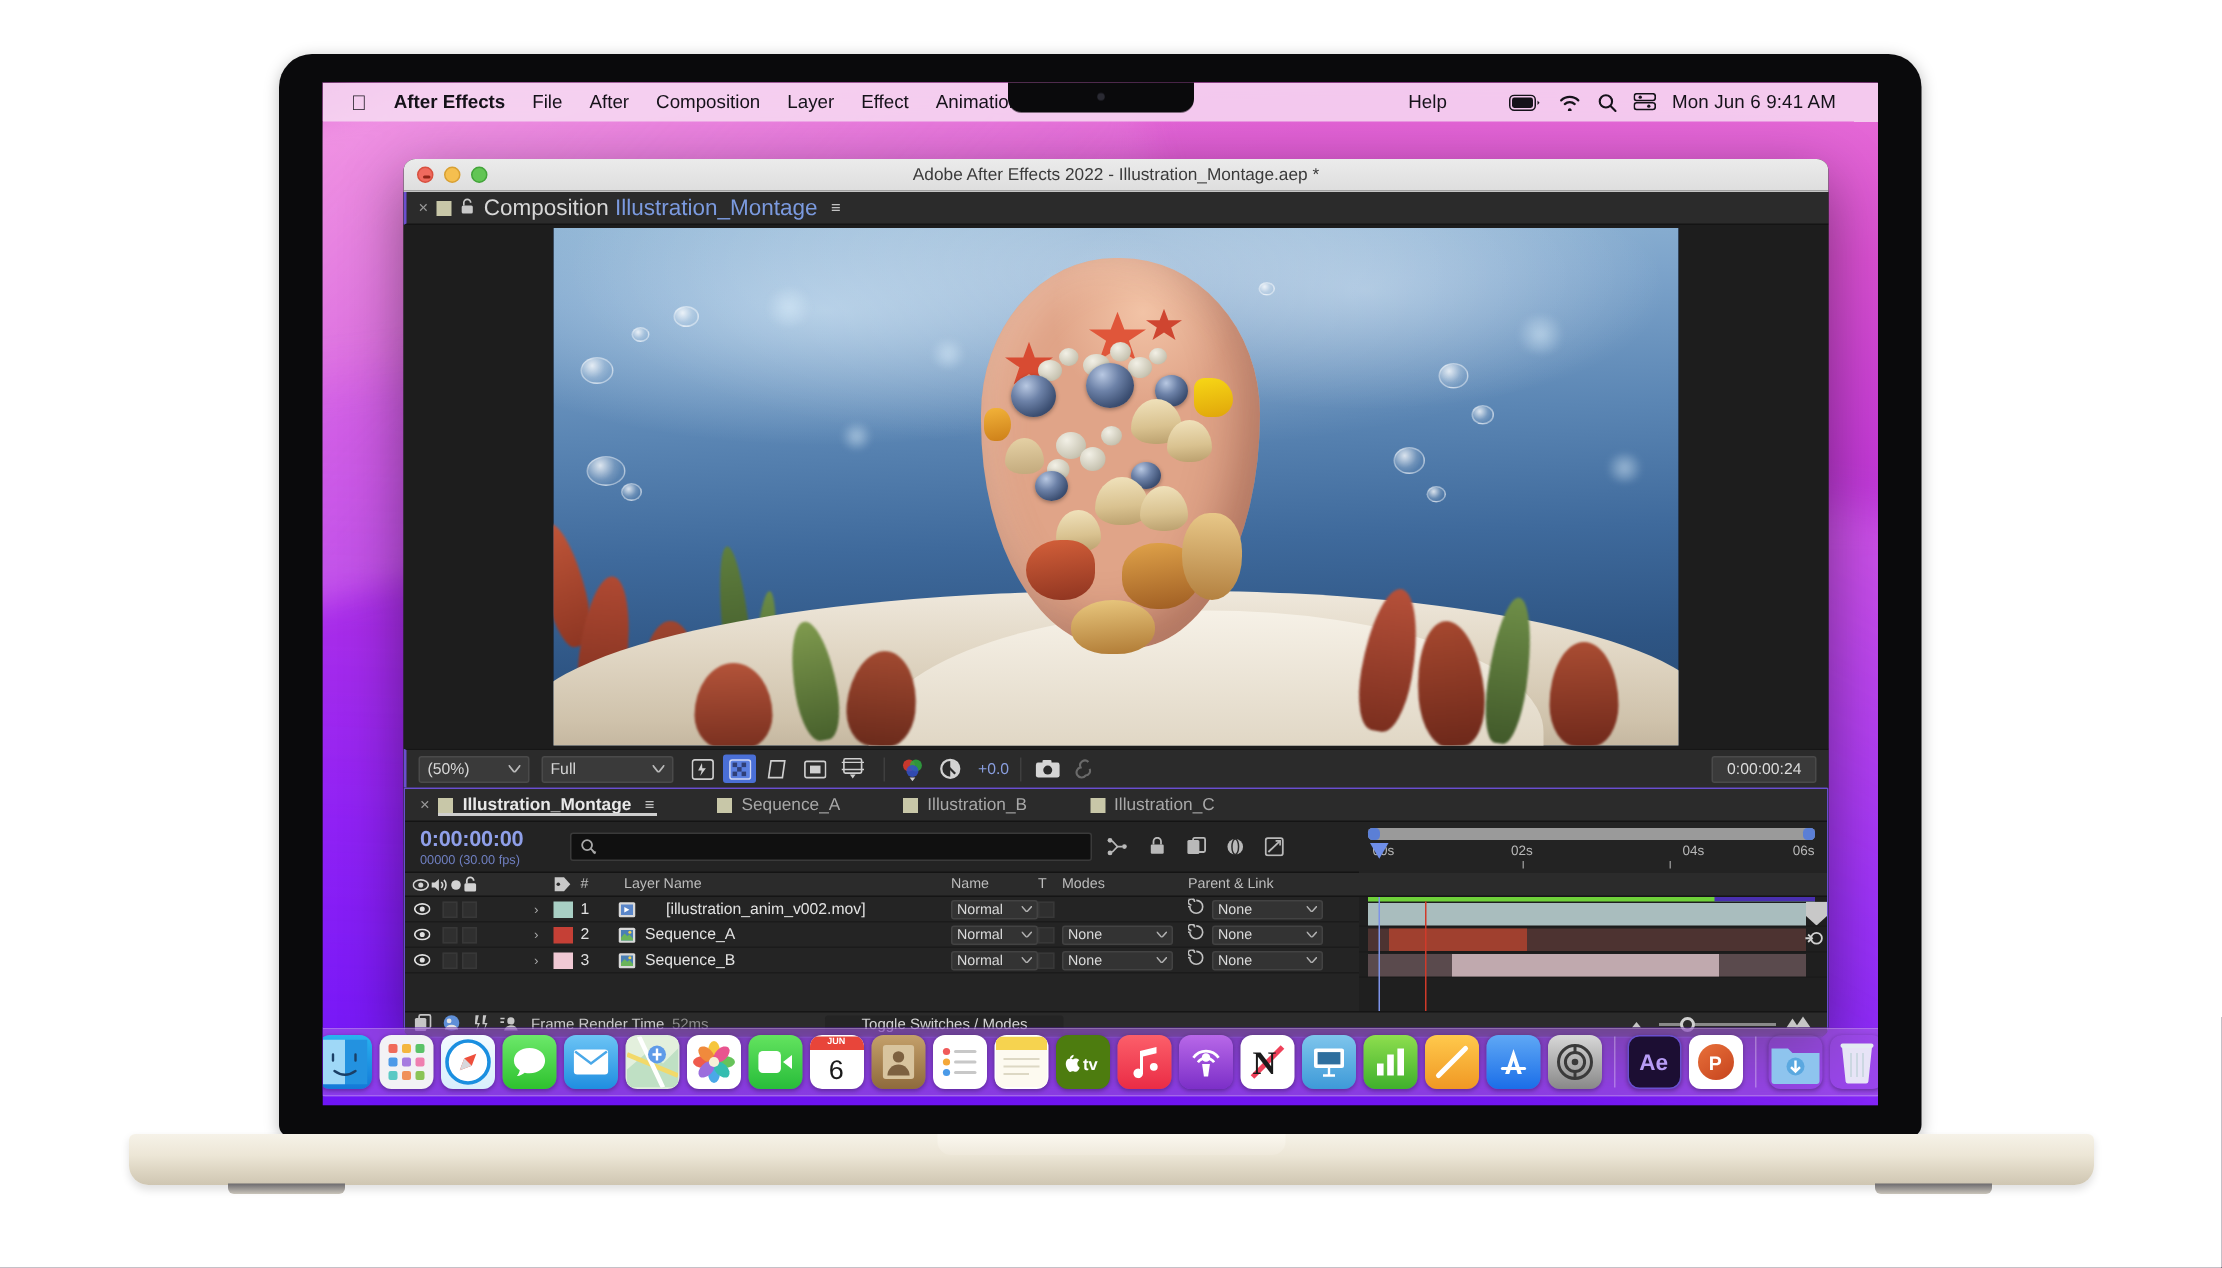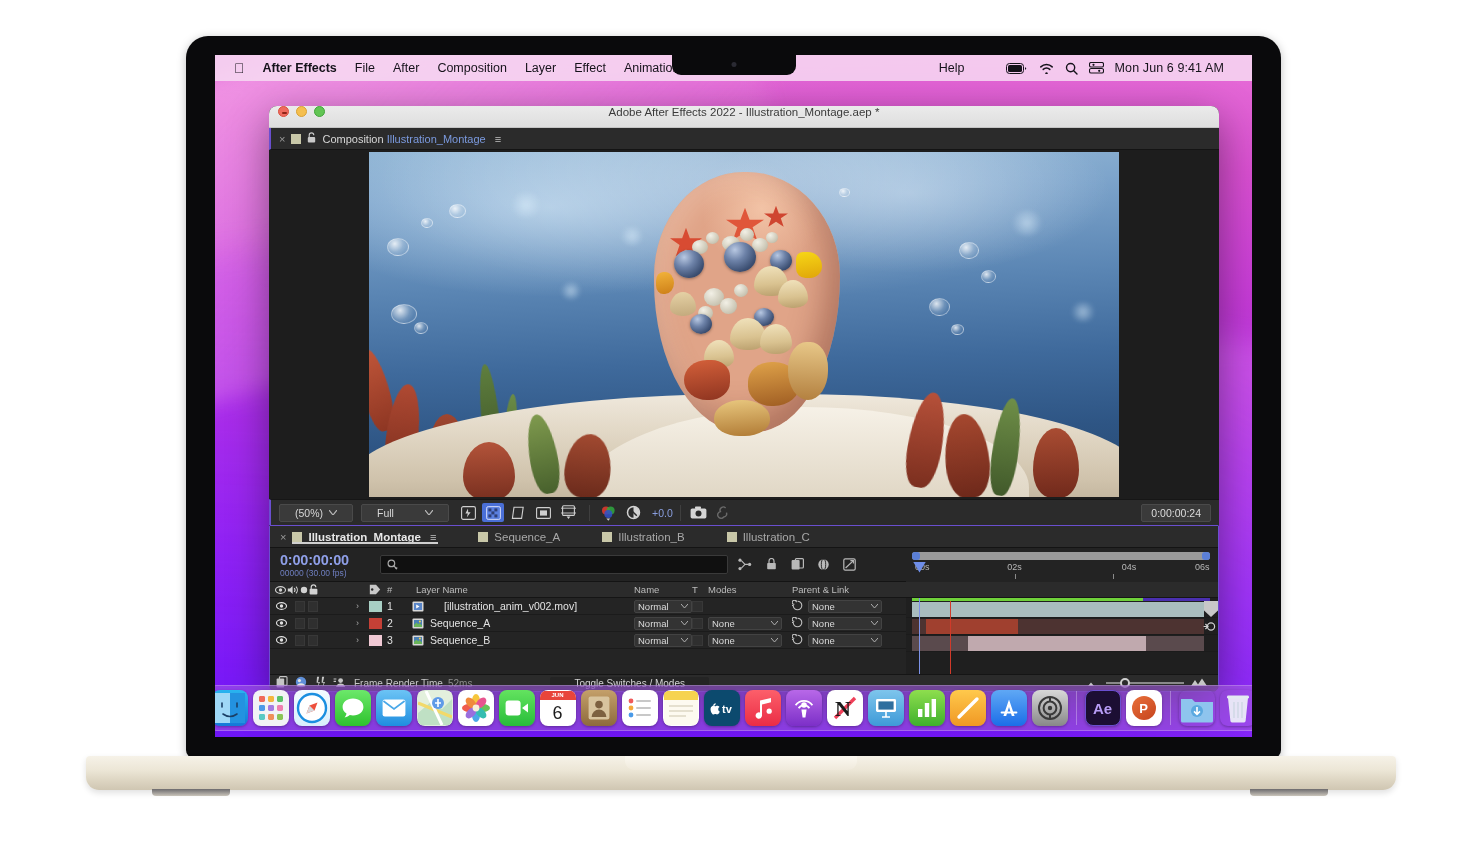--- a/index.html
+++ b/index.html
@@ -111,21 +111,21 @@
     border-radius: 8px;
     overflow: hidden;
     box-shadow: 0 12px 40px rgba(0,0,0,0.42);
     background: #1d1d1d;
     z-index: 20;
   }
   #ae-titlebar {
     height: 22px;
     background: linear-gradient(180deg,#ebebeb,#dedede);
     border-bottom: 1px solid #c4c4c4;
-    display:flex; 
+    display:flex; align-items:center;
     position:relative;
   }
   .traffic { width:11px; height:11px; border-radius:50%; margin-left:7px; }
   #tl-close { background:#ef6a5e; border:1px solid #d8503f; margin-left:9px; position:relative;}
   #tl-min   { background:#f5bf4f; border:1px solid #d8a033; }
   #tl-max   { background:#62c554; border:1px solid #43a43a; }
   #tl-close::after{ content:""; position:absolute; left:3px; top:4.5px; width:5px; height:2px; background:#8f2417; border-radius:1px;}
   #ae-title {
     position:absolute; left:0; right:0; text-align:center;
     font-size:11.5px; color:#3a3a3a;
@@ -136,21 +136,21 @@
   
   #comp-tabbar {
     height: 22px; background:#2b2b2b;
     display:flex; align-items:center; padding-left:8px; gap:6px;
     border-bottom:1px solid #141414;
     border-left: 2px solid #6a4fcf;
   }
   .tab-x { color:#9a9a9a; font-size:11px; cursor:default; }
   .tab-swatch { width:10px; height:10px; background:#c8c7a8; }
   .lock-icon { color:#bdbdbd; font-size:10px; }
-  .tab-label { font-size:11px; color:#d7d7d7; }
+  .tab-label { font-size:15px; color:#d7d7d7; }
   .tab-label .accent { color:#7b9adf; }
   .hamburger { color:#c2c2c2; font-size:11px; letter-spacing:0px; margin-left:3px;}
 
   
   #viewer {
     flex: 0 0 349px;
     background:#1d1d1d;
     position:relative;
     display:flex; align-items:center; justify-content:center;
   }
@@ -236,21 +236,21 @@
   #viewer-toolbar {
     height: 26px; background:#2b2b2b;
     border-top:1px solid #161616;
     display:flex; align-items:center; gap:0px;
     padding: 0 8px;
     border-left: 2px solid #6a4fcf;
   }
   .vt-select {
     height:18px; background:#3a3a3a; border:1px solid #4a4a4a; border-radius:2px;
     display:flex; align-items:center; justify-content:space-between;
-    padding:0 15px; color:#d6d6d6; font-size:10.5px; margin-right:8px;
+    padding:0 5px; color:#d6d6d6; font-size:10.5px; margin-right:8px;
   }
   #vt-zoom { width: 74px; }
   #vt-res  { width: 88px; }
   .vt-btn {
     width:22px; height:19px; margin-right:3px;
     display:flex; align-items:center; justify-content:center;
     color:#cfcfcf; border-radius:2px;
   }
   .vt-btn.active { background:#4a6fd6; }
   .vt-sep { width:1px; height:16px; background:#3f3f3f; margin:0 7px; }
@@ -1135,21 +1135,21 @@
             <rect x="9" y="17" width="15" height="2" rx="1" fill="#c8c8c8"></rect>
           </svg>
       </div>
       <div class="dock-icon" style="background:#fff;">
         <svg width="34" height="34" viewBox="0 0 34 34">
             <rect width="34" height="9" fill="#f6d34f"></rect>
             <rect y="9" width="34" height="25" fill="#fdfaf0"></rect>
             <path d="M5 15 H29 M5 20 H29 M5 25 H22" stroke="#ddd8c4" stroke-width="1.4"></path>
           </svg>
       </div>
-      <div class="dock-icon" style="background:#0c4a6e;">
+      <div class="dock-icon" style="background:#4d7c0f;">
         <svg width="26" height="13" viewBox="0 0 26 13">
             <path d="M6.8 1.2 a2.6 2.6 0 0 1 -0.8 2 a2.3 2.3 0 0 1 -1.8 0.8 a2.4 2.4 0 0 1 0.7 -1.9 a2.8 2.8 0 0 1 1.9 -0.9Z M9.6 11.6 c-0.5 0.7 -1 0.9 -1.7 0.9 c-0.7 0 -0.9 -0.4 -1.7 -0.4 c-0.8 0 -1 0.4 -1.7 0.5 c-0.7 0 -1.2 -0.7 -1.7 -1.4 c-1 -1.5 -1.8 -4.2 -0.8 -6 c0.5 -0.9 1.4 -1.5 2.4 -1.5 c0.7 0 1.4 0.5 1.8 0.5 c0.4 0 1.2 -0.6 2.1 -0.5 c0.4 0 1.5 0.1 2.2 1.2 c-0.1 0 -1.3 0.8 -1.3 2.3 c0 1.8 1.6 2.4 1.6 2.4 c0 0.1 -0.3 0.9 -0.8 1.8Z" fill="#fff"></path>
             <text x="13" y="11" font-size="11" font-weight="700" fill="#fff" font-family="sans-serif">tv</text>
           </svg>
       </div>
       <div class="dock-icon" style="background:linear-gradient(180deg,#fc5f6a,#ea2c45);">
         <svg width="20" height="22" viewBox="0 0 20 22">
             <path d="M18 1 L7 3.6 V15.6 a3.2 3.2 0 1 0 2 3 V7.4 L18 5.2Z" fill="#fff"></path>
             <circle cx="16.2" cy="14.2" r="2.6" fill="#fff"></circle>
           </svg>

